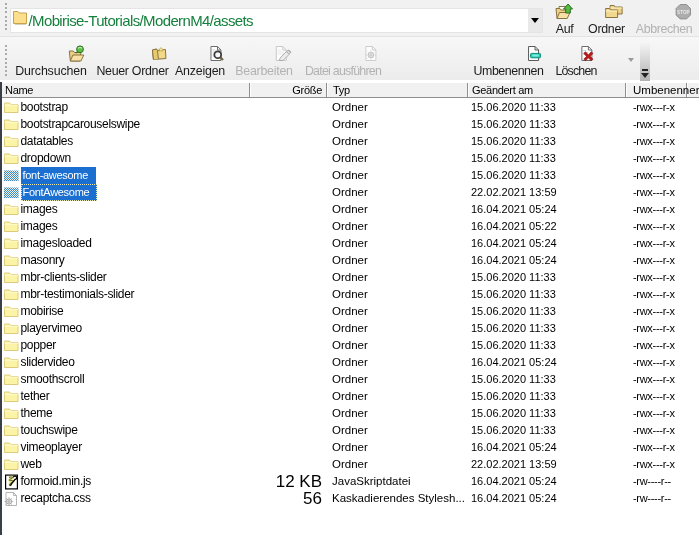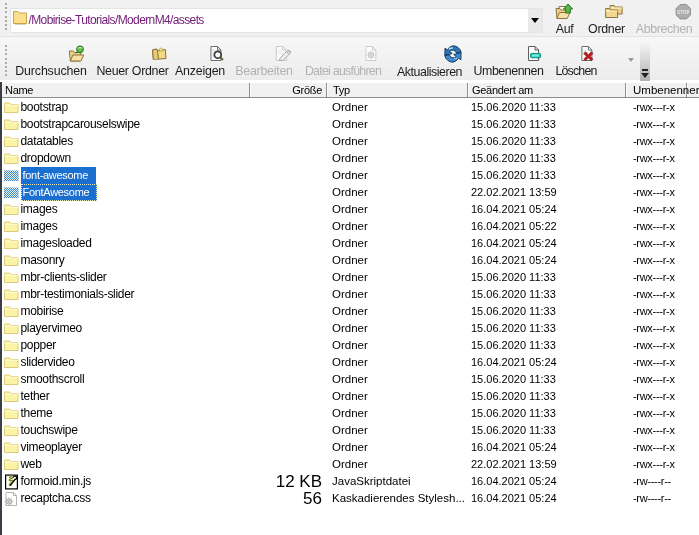--- a/index.html
+++ b/index.html
@@ -2,21 +2,21 @@
 <html><head><meta charset="utf-8"><style>
 *{margin:0;padding:0;box-sizing:border-box}
 html,body{width:699px;height:535px;overflow:hidden;background:#fff;
 font-family:"Liberation Sans",sans-serif;-webkit-font-smoothing:antialiased}
 .abs{position:absolute}
 #topbar{position:absolute;left:0;top:0;width:699px;height:36px;background:#f1f1f1}
 #tb2{position:absolute;left:0;top:36px;width:699px;height:44px;
 background:linear-gradient(#f7f7f7,#ececec);border-top:1px solid #e3e3e3}
 .grip{position:absolute;width:2px;background-image:repeating-linear-gradient(to bottom,#ababab 0 2px,transparent 2px 4.2px)}
 #combo{position:absolute;left:10px;top:8px;width:533px;height:25px;background:#fff;border:1px solid #e4e4e4}
-#combotext{position:absolute;left:28.5px;top:8px;height:25px;line-height:25px;font-size:12px;letter-spacing:-0.62px;color:#701a75}
+#combotext{position:absolute;left:28.5px;top:8px;height:25px;line-height:25px;font-size:15px;letter-spacing:-0.62px;color:#15803d}
 #combobtn{position:absolute;left:528px;top:9px;width:14px;height:23px;background:#e9e9e9}
 #combobtn:after{content:"";position:absolute;left:3px;top:9px;border:4px solid transparent;border-top:5px solid #000}
 .tbtn{position:absolute;text-align:right;transform:translateX(-50%)}
 .tbtn .ic{display:block;margin:0 auto}
 .tbtn .lb{display:block;font-size:12.4px;letter-spacing:-0.35px;color:#1c1c1c;white-space:nowrap;margin-top:-2px}
 .tbtn.dis .lb{color:#b2b2b2}
 #hdr{position:absolute;left:1px;top:82px;width:698px;height:16px;background:#f1f1f1;border-top:1px solid #fff;border-bottom:1.5px solid #8e8e90}
 .hcell{position:absolute;top:0;height:14px;border-right:1px solid #8f8f93;box-shadow:1px 0 0 #fdfdfd}
 .hlab{position:absolute;top:1px;font-size:11px;letter-spacing:-0.3px;color:#000;white-space:nowrap}
 #list{position:absolute;left:0px;top:97.5px;width:699px;height:437.5px;background:#fff}
@@ -121,29 +121,20 @@
 <path d="M4 1.5 H10.5 L14 5 V15.5 H4 Z" fill="#FDFDFD" stroke="#CDCDCD" stroke-width="1"></path>
 <path d="M10.5 1.5 V5 H14" fill="none" stroke="#CDCDCD" stroke-width="1"></path>
 <g fill="#E4E4E4" stroke="#B9B9B9" stroke-width="0.8">
 <circle cx="9" cy="10" r="2.8"></circle>
 <path d="M9 6.4 v-0.9 M9 13.6 v0.9 M5.4 10 h-0.9 M12.6 10 h0.9 M6.5 7.5 l-0.7 -0.7 M11.5 7.5 l0.7 -0.7 M6.5 12.5 l-0.7 0.7 M11.5 12.5 l0.7 0.7"></path>
 <circle cx="9" cy="10" r="1" fill="#fff"></circle>
 </g>
 </svg></span>
       <span class="lb" style="letter-spacing:-0.75px">Datei ausführen</span>
     </div>
- <div class="tbtn" style="left:429.5px;top:8px">
-      <span class="ic"><svg width="19" height="18" viewBox="0 0 19 18">
-<path d="M9.5 0.8 a8.4 8.4 0 0 1 8.2 6.6 l-4.6 0.8 a4 4 0 0 0 -7 -1.6 l2.6 1.9 -7.3 1.9 0.2 -7.2 2.3 1.7 a8.4 8.4 0 0 1 5.6 -4.1 Z" fill="#2E74B6" stroke="#113B61" stroke-width="1"></path>
-<path d="M9.5 17.2 a8.4 8.4 0 0 1 -8.2 -6.6 l4.6 -0.8 a4 4 0 0 0 7 1.6 l-2.6 -1.9 7.3 -1.9 -0.2 7.2 -2.3 -1.7 a8.4 8.4 0 0 1 -5.6 4.1 Z" fill="#418BCE" stroke="#113B61" stroke-width="1"></path>
-<path d="M5.4 4.3 q1.9 -1.6 4 -1.2" fill="none" stroke="#BFE2F6" stroke-width="1.3"></path>
-<path d="M10.6 13.8 q1.7 0.3 3 -0.7" fill="none" stroke="#A6D2EE" stroke-width="1"></path>
-</svg></span>
-      <span class="lb" style="letter-spacing:-0.45px">Aktualisieren</span>
-    </div>
  <div class="tbtn" style="left:508.5px;top:8px">
       <span class="ic"><svg width="17" height="17" viewBox="0 0 17 17">
 <path d="M2.5 1.5 H9 L12.5 5 V15.5 H2.5 Z" fill="#fff" stroke="#5A5A5A" stroke-width="1"></path>
 <path d="M9 1.5 V5 H12.5" fill="none" stroke="#5A5A5A" stroke-width="1"></path>
 <rect x="4.5" y="8.4" width="10" height="4.4" rx="1" fill="#27CBB4" stroke="#0E8A7A" stroke-width="1"></rect>
 <rect x="6.2" y="9.6" width="6.6" height="2" rx="0.8" fill="#7FEEDD"></rect>
 </svg></span>
       <span class="lb" style="letter-spacing:-0.45px">Umbenennen</span>
     </div>
  <div class="tbtn" style="left:576px;top:8px">

